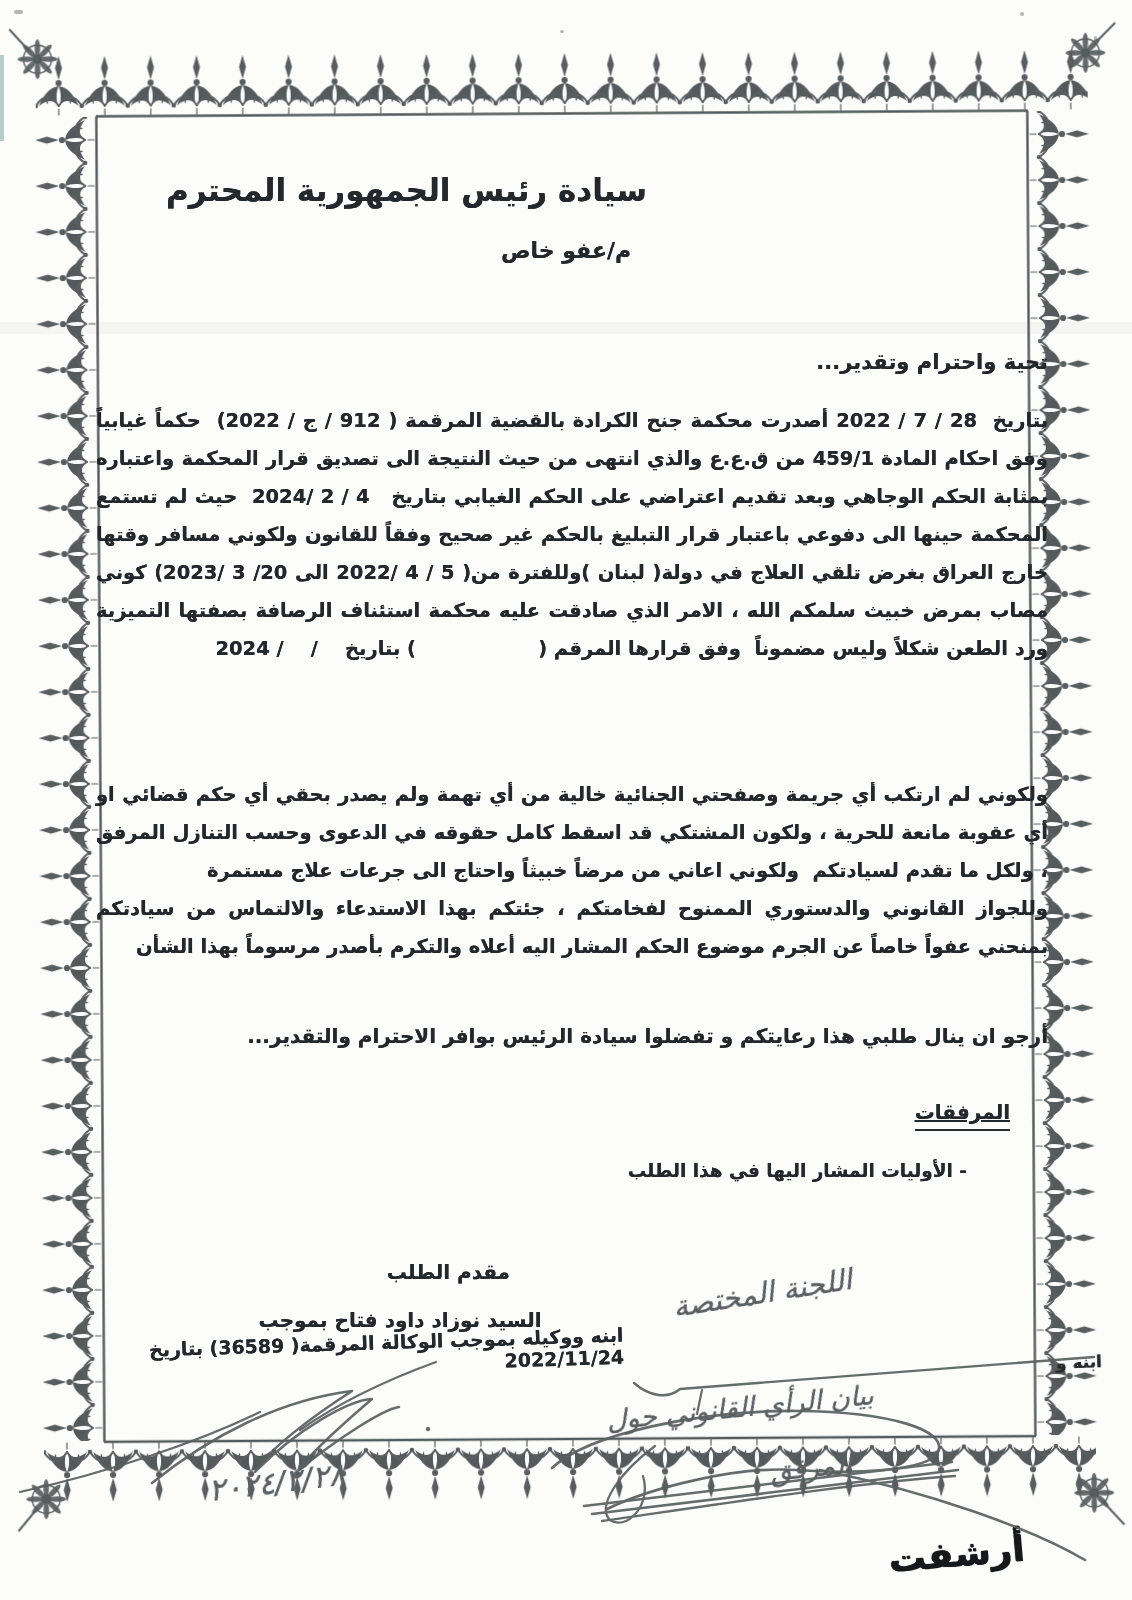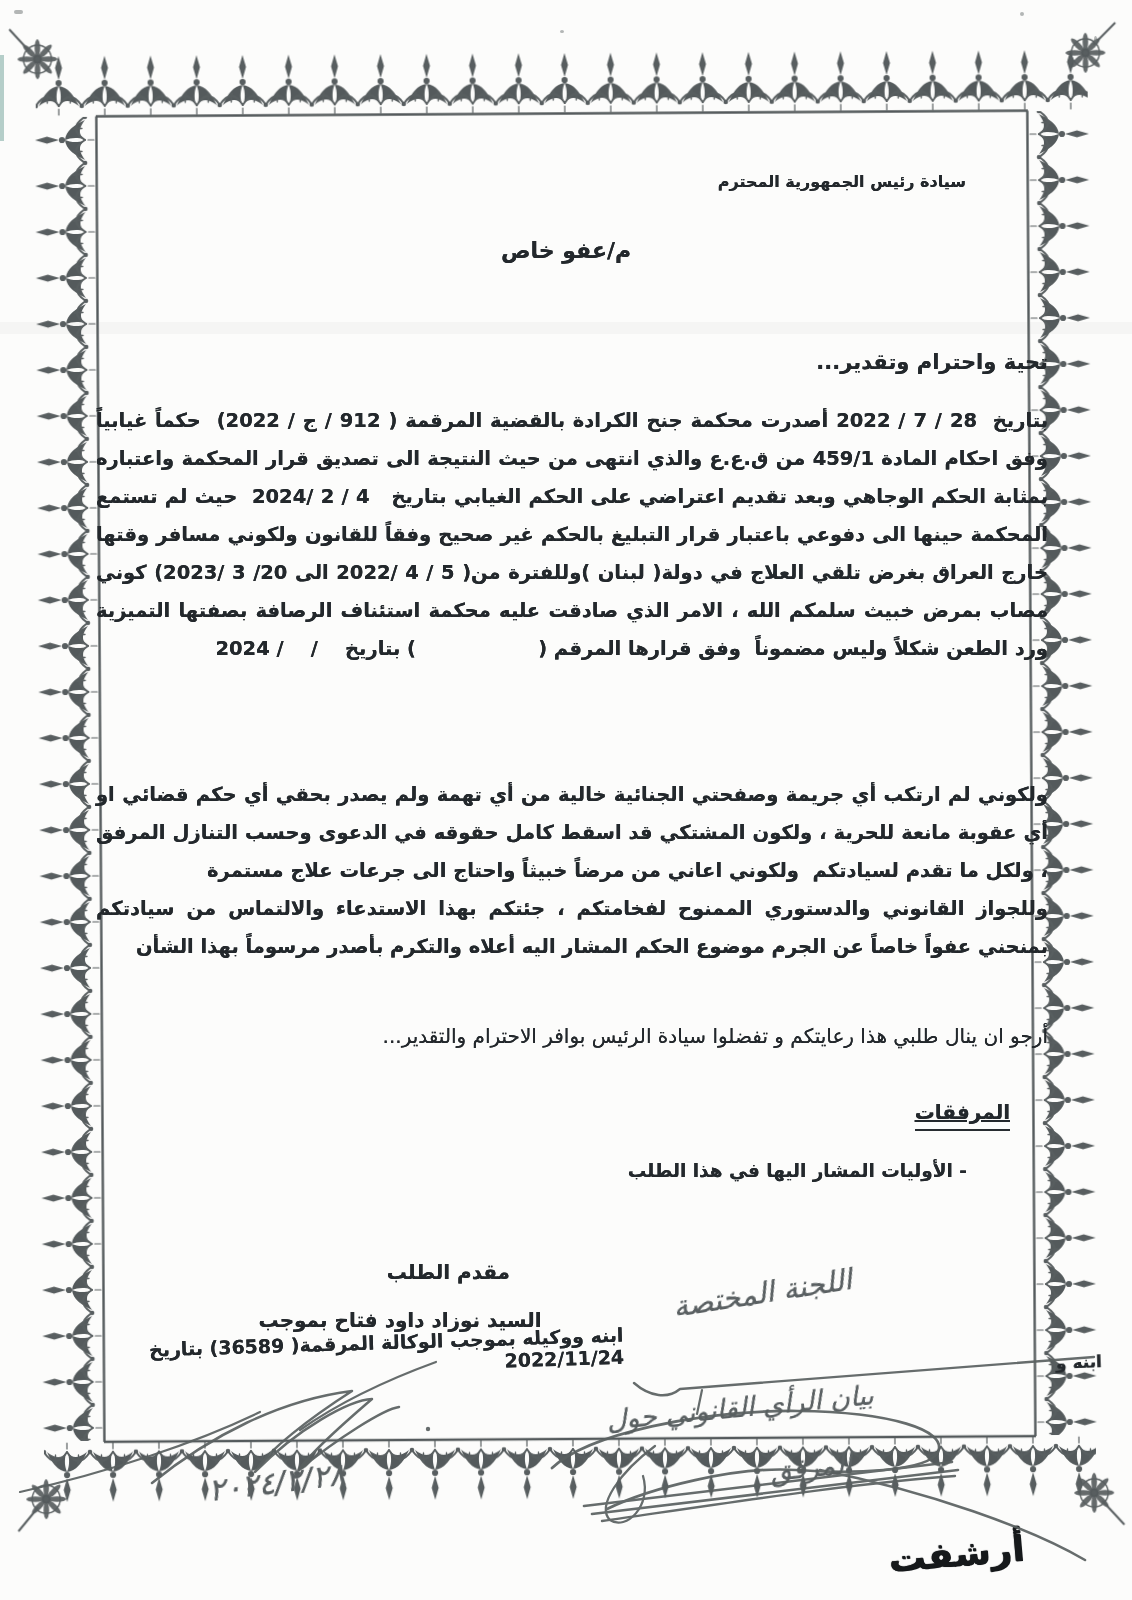--- a/index.html
+++ b/index.html
@@ -5,28 +5,28 @@
   html,body{margin:0;padding:0;background:#e8e8e6;}
   .page{
     position:relative;width:1132px;height:1600px;margin:0 auto;
     background:#fcfcfb;overflow:hidden;
     font-family:"DejaVu Sans","Liberation Sans",sans-serif;
     color:#23282c;
   }
   .abs{position:absolute;}
   .rtl{direction:rtl;unicode-bidi:plaintext;}
   .printed{color:#23282c;text-shadow:0 0 .4px #2a2f33;}
-  .title{font-size:16px;font-weight:700;text-align:right;letter-spacing:.5px;}
+  .title{font-size:31px;font-weight:700;text-align:left;letter-spacing:.5px;}
   .subject{font-size:22px;font-weight:700;text-align:center;}
   .greeting{font-size:21px;font-weight:700;}
   .para{
     font-size:19.5px;font-weight:600;line-height:38px;
     text-align:justify;text-justify:inter-word;
   }
-  .closing{font-size:20px;font-weight:400;text-align:right;}
+  .closing{font-size:20px;font-weight:700;text-align:right;}
   .attach-h{font-size:20px;font-weight:700;border-bottom:2.2px solid #272c30;padding-bottom:5px;}
   .attach-i{font-size:18.5px;font-weight:600;}
   .sig-label{font-size:20px;font-weight:700;text-align:right;}
   .sig-name{font-size:20px;font-weight:700;text-align:center;}
   .agent{font-size:19px;font-weight:700;transform:rotate(-1.8deg);transform-origin:left center;}
   .agent-frag{font-size:17px;font-weight:700;transform:rotate(-2deg);}
   .hand{
     color:#5a6062;font-weight:500;font-style:italic;
     text-shadow:0 0 .5px #5a6062;white-space:nowrap;
   }

